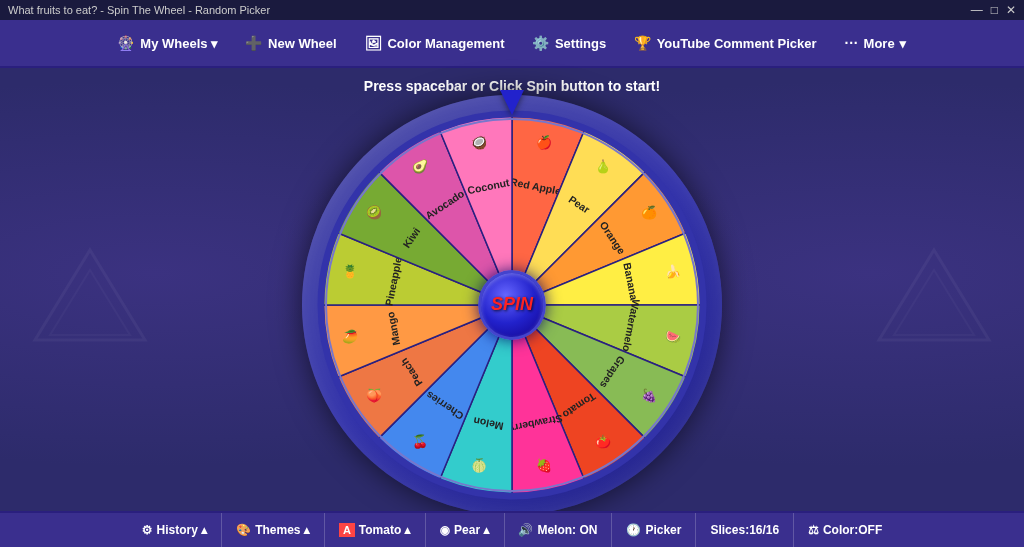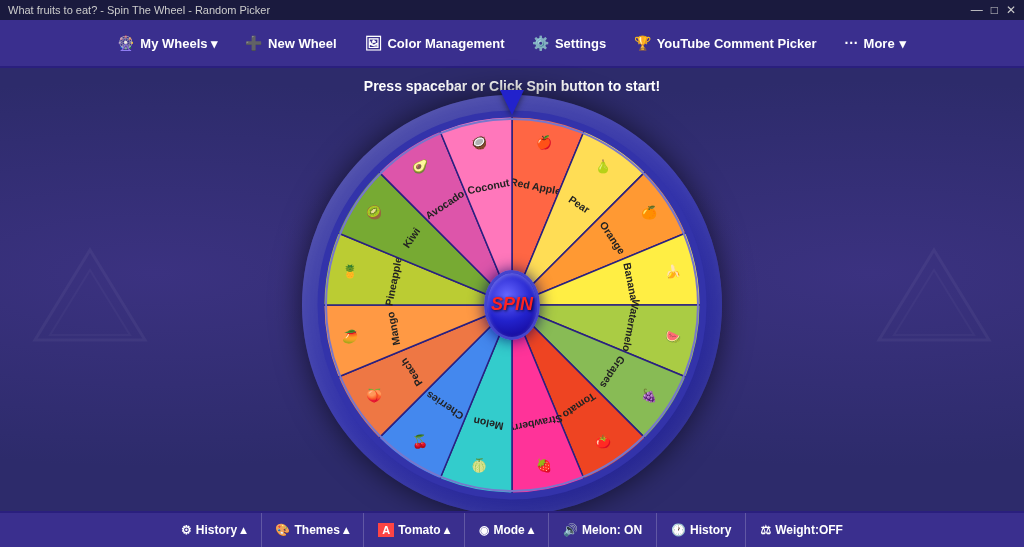--- a/index.html
+++ b/index.html
@@ -105,21 +105,21 @@
       border-radius: 50%;
       overflow: visible;
     }
 
     
     .spin-btn {
       position: absolute;
       top: 50%;
       left: 50%;
       transform: translate(-50%, -50%);
-      width: 56px;
+      width: 68px;
       height: 70px;
       border-radius: 50%;
       background: radial-gradient(circle at 40% 35%, #6666ff, #2222cc, #110088);
       border: 3px solid #4444cc;
       box-shadow: 0 0 15px rgba(0,0,100,0.8), inset 0 2px 4px rgba(255,255,255,0.3);
       color: #ff2222;
       font-size: 18px;
       font-weight: 900;
       font-style: italic;
       cursor: pointer;
@@ -315,27 +315,30 @@
   <div class="bottom-item">
     <span>🎨</span>
     <span>Themes ▴</span>
   </div>
   <div class="bottom-item">
     <span style="font-weight:bold;background:#ff4444;color:white;padding:1px 4px;font-size:11px;">A</span>
     <span>Tomato ▴</span>
   </div>
   <div class="bottom-item">
     <span>◉</span>
-    <span>Mode ▴</span>
+    <span>Pear ▴</span>
   </div>
   <div class="bottom-item">
     <span>🔊</span>
     <span>Melon: ON</span>
   </div>
   <div class="bottom-item">
     <span>🕐</span>
-    <span>History</span>
+    <span>Picker</span>
+  </div>
+  <div class="bottom-item">
+    <span>Slices:16/16</span>
   </div>
   <div class="bottom-item">
     <span>⚖</span>
-    <span>Weight:OFF</span>
+    <span>Color:OFF</span>
   </div>
 </div>
 
 </body></html>

